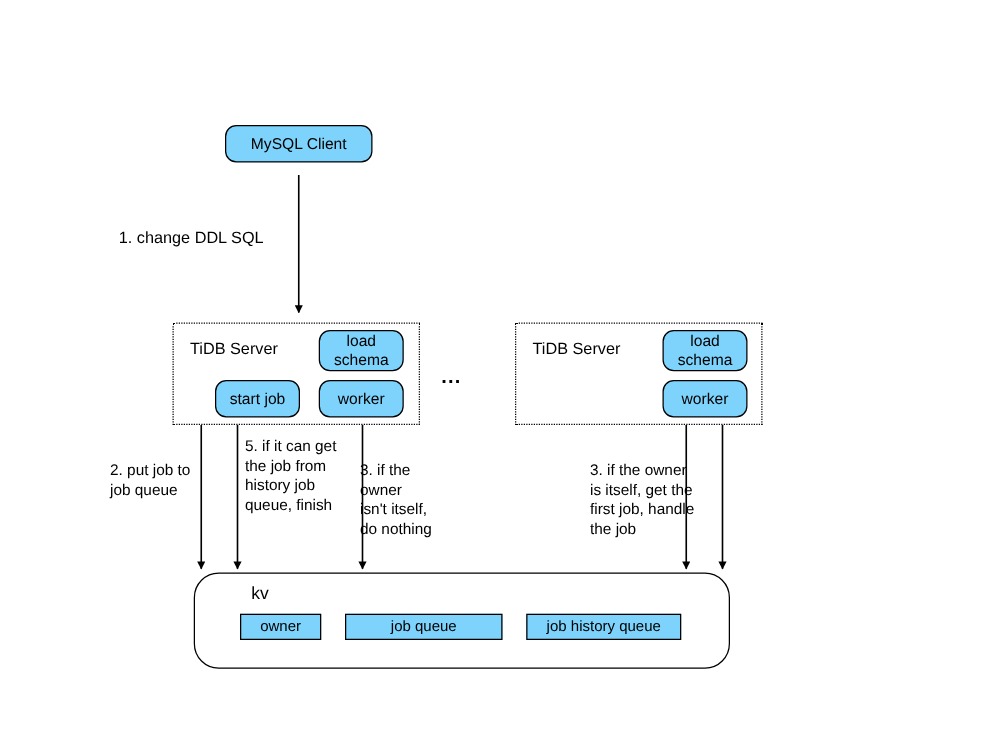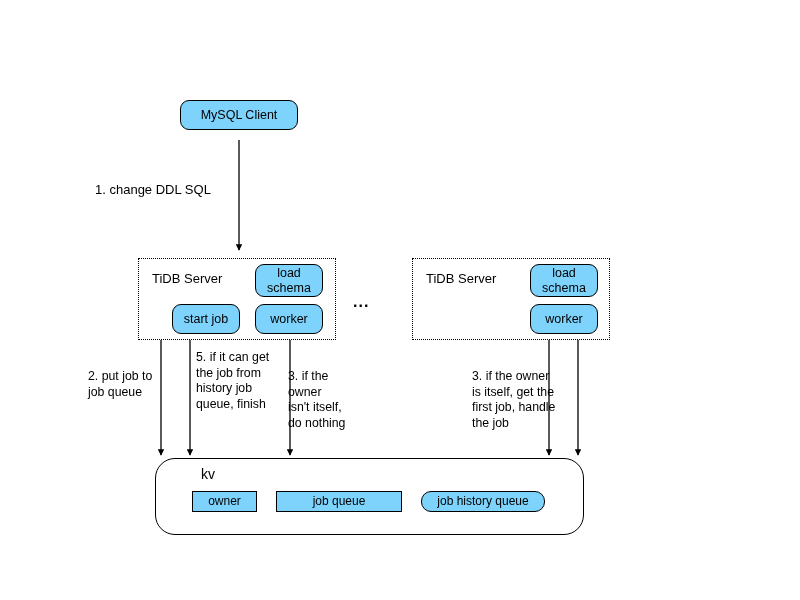--- a/index.html
+++ b/index.html
@@ -146,15 +146,15 @@
 do nothing</div>
   <div class="label" style="left:472px; top:369px; width:102px;">3. if the owner
 is itself, get the
 first job, handle
 the job</div>
 
   <div class="kv-box" style="left:155px; top:458px; width:429px; height:77px;"></div>
   <div class="kv-title" style="left:168px; top:466px;">kv</div>
   <div class="node sharp" style="left:192px; top:491px; width:65px; height:21px; font-size:12px;">owner</div>
   <div class="node sharp" style="left:276px; top:491px; width:126px; height:21px; font-size:12px;">job queue</div>
-  <div class="node sharp" style="left:421px; top:491px; width:124px; height:21px; font-size:12px;border-radius:10px;">job history queue</div>
+  <div class="node sharp" style="left:421px; top:491px; width:124px; height:21px; font-size:12px;">job history queue</div>
 
 </div>
 
 </body></html>

